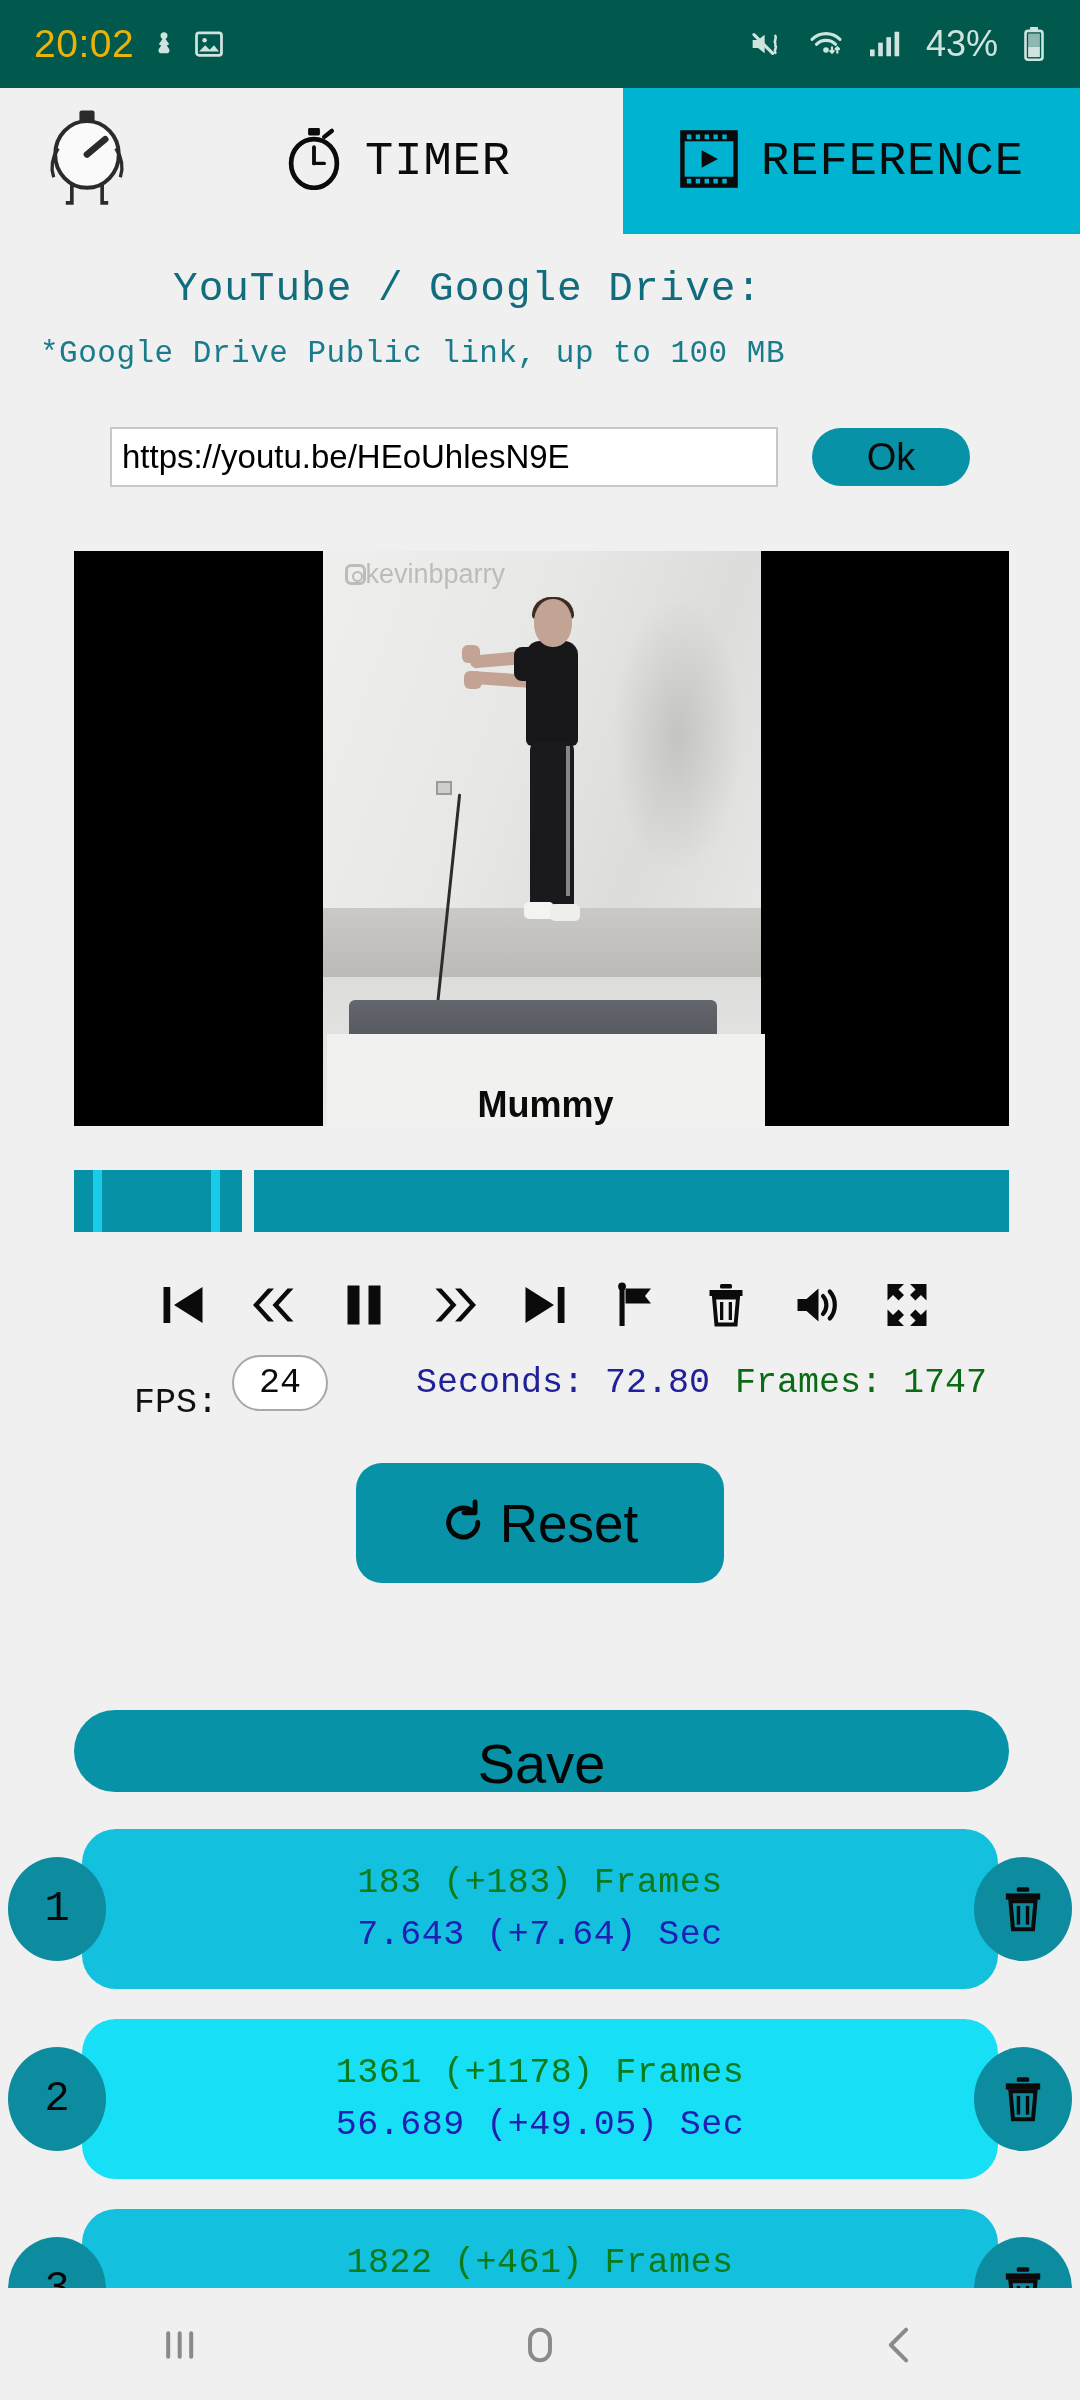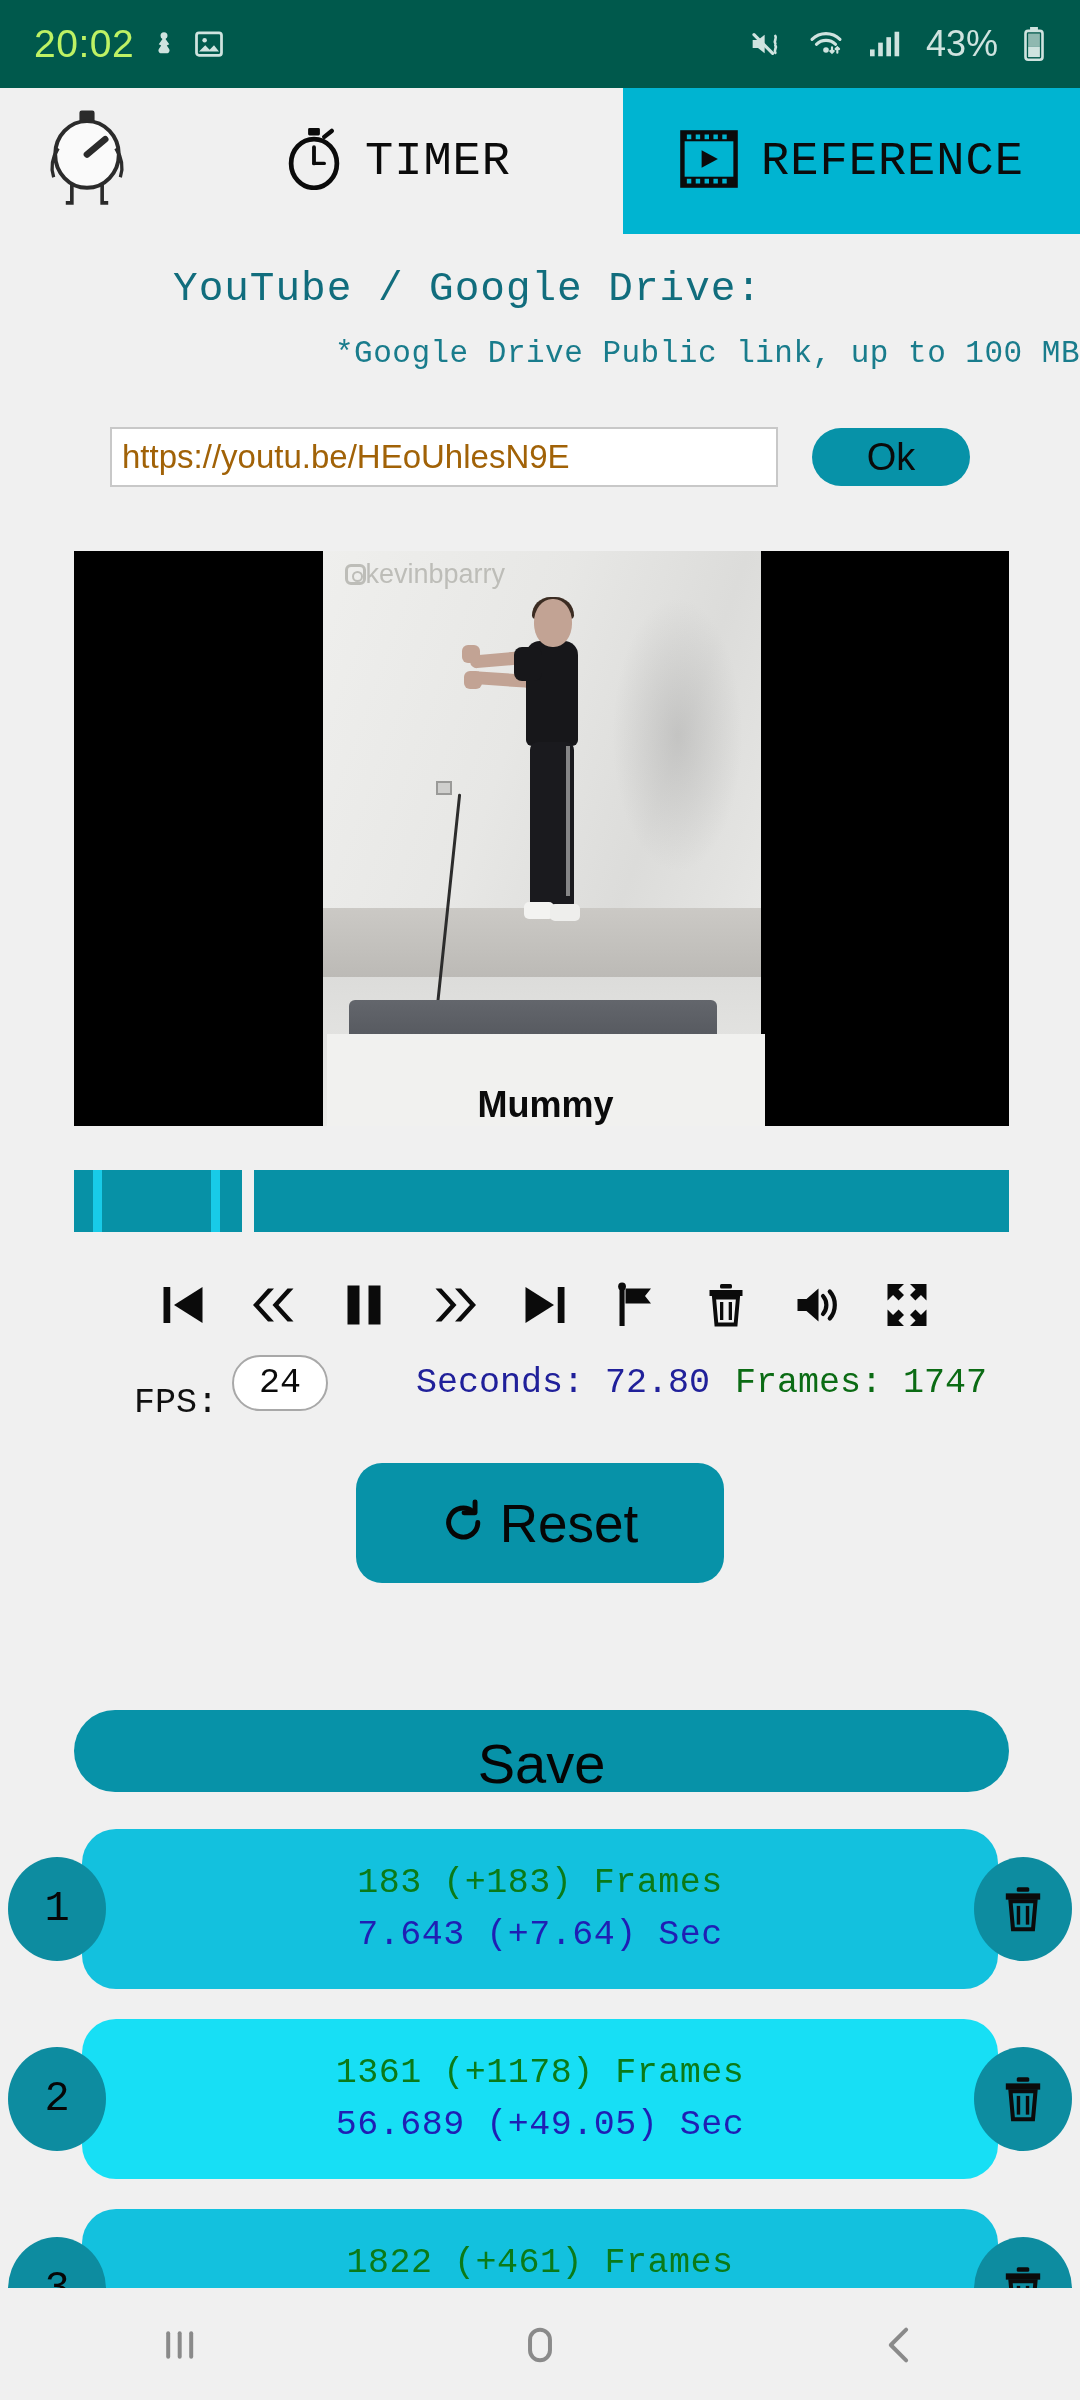--- a/index.html
+++ b/index.html
@@ -10,44 +10,44 @@
   }
   #app { position:relative; width:1080px; height:2400px; background:#f0f0f0; }
 
   
   .statusbar{
     position:absolute; top:0; left:0; width:1080px; height:88px;
     background:#00594c; display:flex; align-items:center;
     padding:0 34px; color:#cfe3df;
   }
   .sb-left{ display:flex; align-items:center; gap:16px; }
-  .sb-clock{ font-family:"Liberation Sans",sans-serif; font-size:39px; letter-spacing:.5px; color:#bef264; }
+  .sb-clock{ font-family:"Liberation Sans",sans-serif; font-size:39px; letter-spacing:.5px; color:#eab308; }
   .sb-ic{ display:inline-flex; align-items:center; justify-content:center; }
   .sb-right{ margin-left:auto; display:flex; align-items:center; gap:24px; }
   .sb-batt{ font-family:"Liberation Sans",sans-serif; font-size:36px; color:#cfe3df; }
 
   
   .tabbar{ position:absolute; top:88px; left:0; width:1080px; height:146px; display:flex; }
   .tab{ display:flex; align-items:center; justify-content:center; gap:22px; }
   .tab-logo{ width:173px; background:#f0f0f0; display:flex; align-items:center; justify-content:center; }
   .tab-timer{ flex:1; background:#f0f0f0; }
   .tab-ref{ width:457px; background:#00b4d1; }
   .tab-lbl{ font-size:47px; color:#0b0b0b; letter-spacing:1px; font-family:"Liberation Mono",monospace;}
 
   
   .h-title{ position:absolute; top:264; left:0; width:935px; text-align:center;
             font-size:41px; font-weight:normal; color:#116d7d; letter-spacing:1px; }
-  .h-sub{ position:absolute; left:0; width:1080px; text-align:right;
-          font-size:31px; color:#197c8c; letter-spacing:.5px; }
+  .h-sub{ position:absolute; left:0; width:1080px; text-align:left;
+          font-size:31px; color:#197c8c; letter-spacing:.5px;padding-left:40px; }
 
   
   .urlrow{ position:absolute; top:427px; left:0; width:1080px; display:flex; align-items:center; padding:0 110px; gap:34px;}
   .url-input{
     flex:1; height:60px; background:#ffffff; border:2px solid #c8c8c8;
-    font-family:"Liberation Sans",sans-serif; font-size:33px; color:#a16207;
+    font-family:"Liberation Sans",sans-serif; font-size:33px; color:#000000;
     padding:0 10px; outline:none;
   }
   .ok-btn{
     width:158px; height:58px; background:#0792a8; border-radius:29px;
     display:flex; align-items:center; justify-content:center;
     font-size:38px; color:#0a0a0a; font-family:"Liberation Sans",sans-serif;
   }
 
   
   .video{

